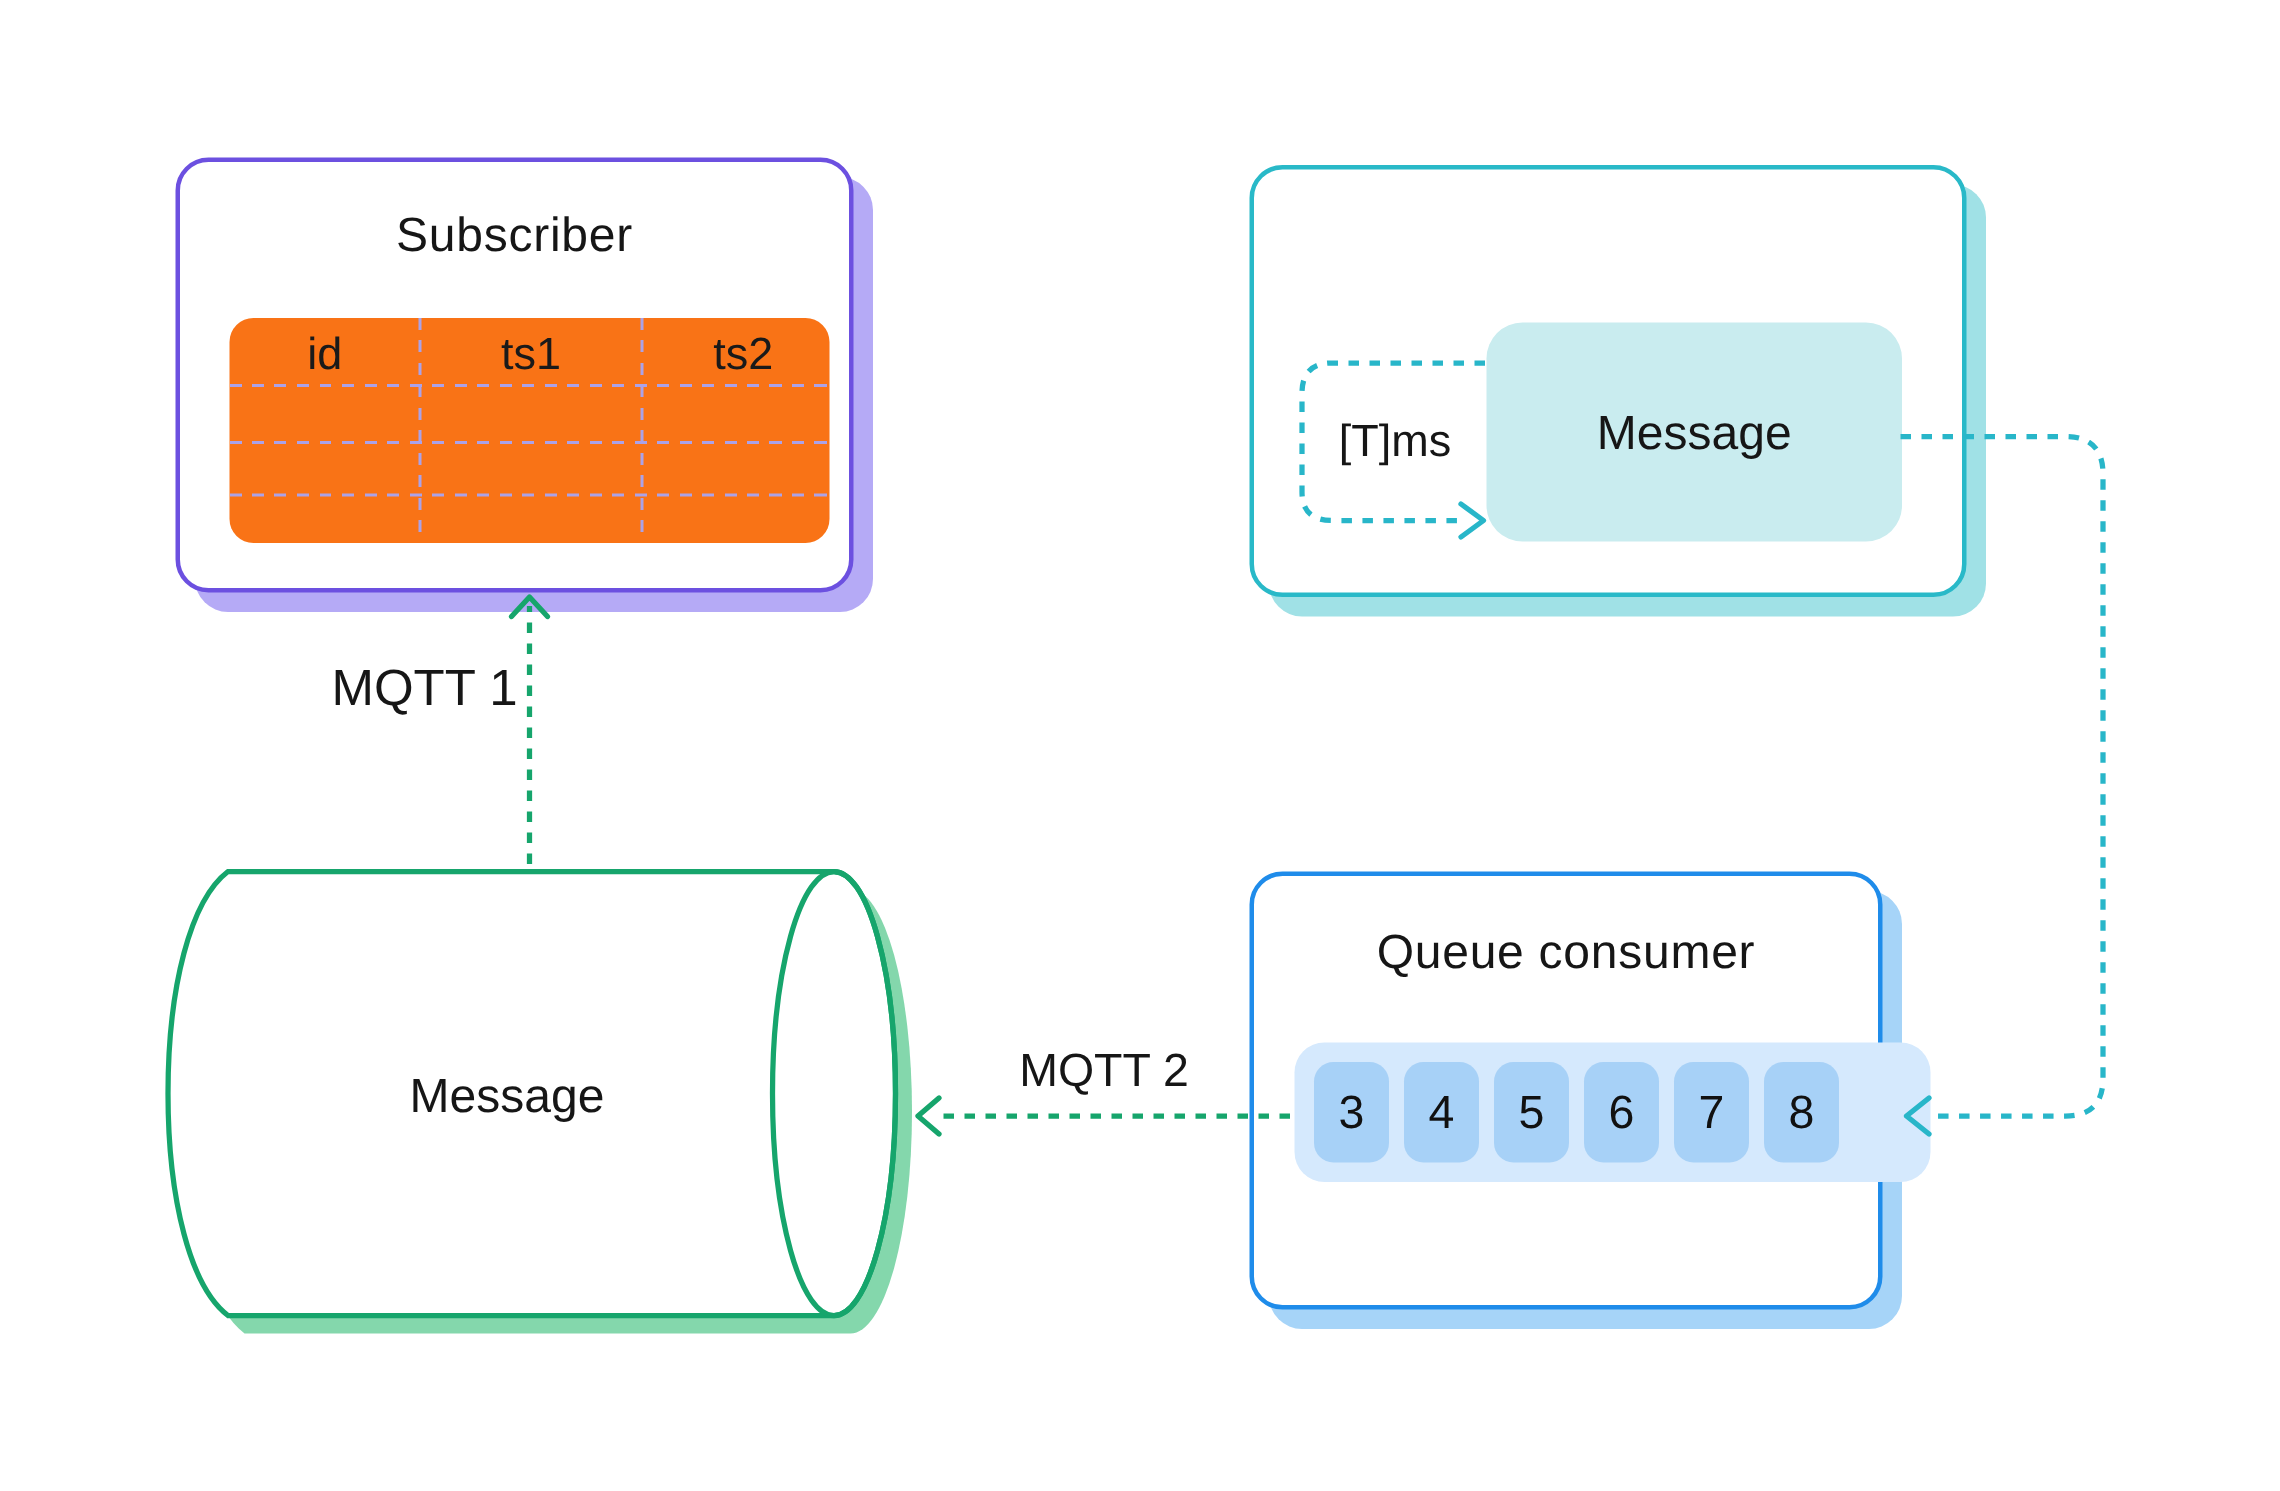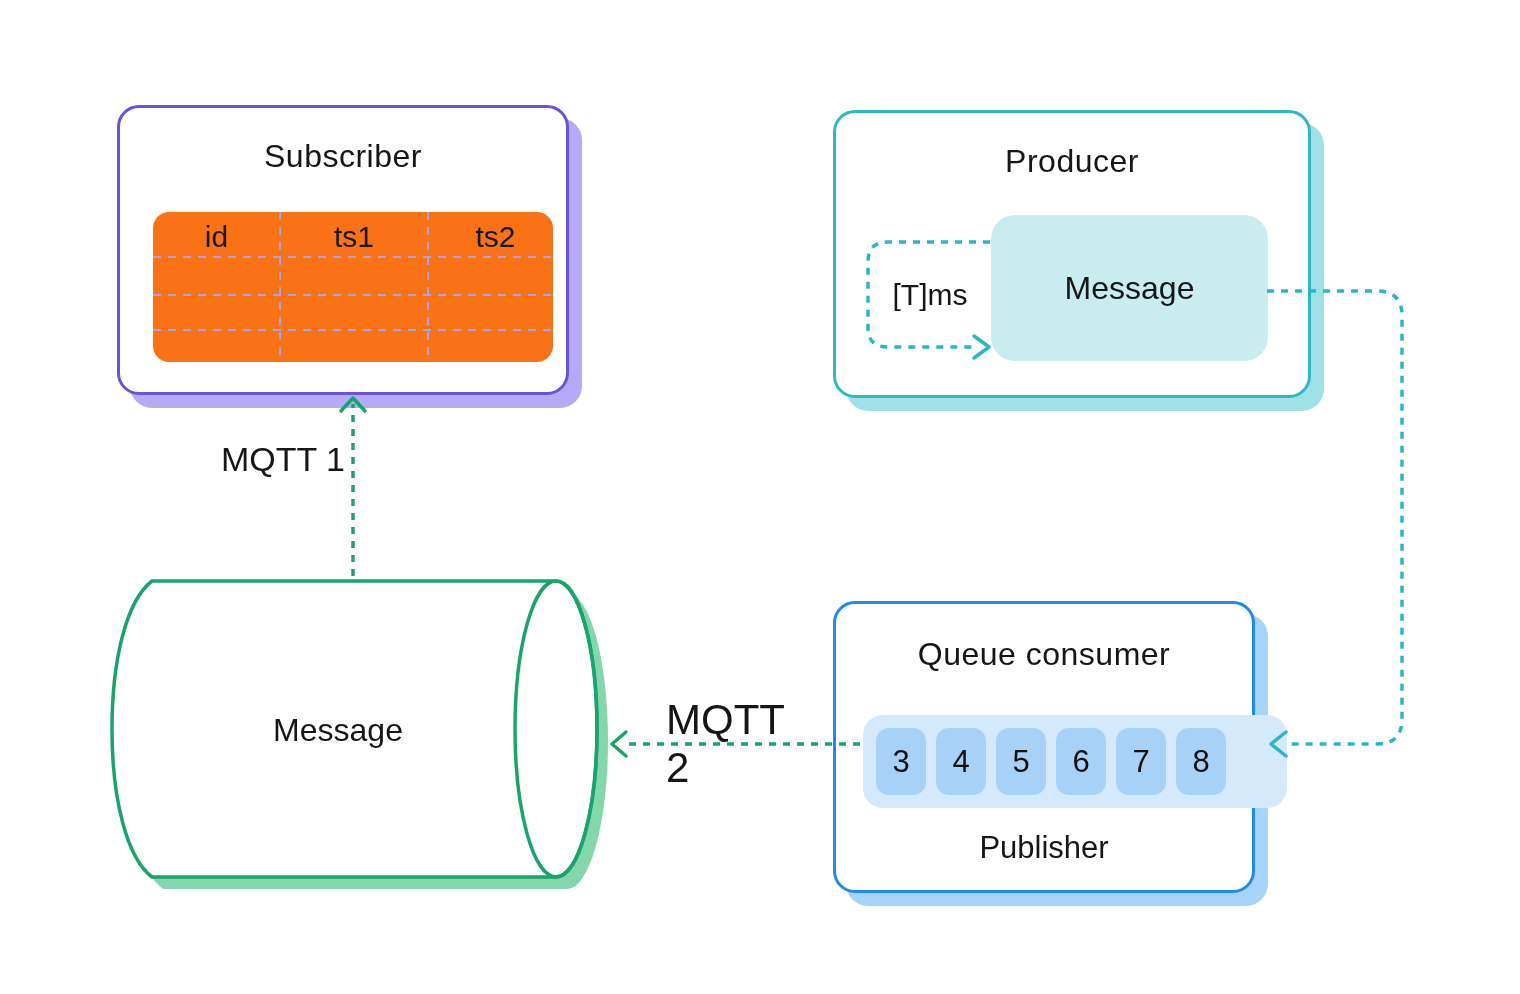--- a/index.html
+++ b/index.html
@@ -17,30 +17,30 @@
   .hline{position:absolute;left:0;right:0;height:2px;
     background:repeating-linear-gradient(90deg,#ABA2E8 0 8px,transparent 8px 15px);}
   .vline{position:absolute;top:0;bottom:0;width:2px;
     background:repeating-linear-gradient(180deg,#ABA2E8 0 8px,transparent 8px 15px);}
   
   .producer{left:833px;top:110px;width:478px;height:288px;border:3px solid #29B9C8;box-shadow:13px 13px 0 0 #A0E1E6;}
   .message-box{position:absolute;left:155px;top:102px;width:277px;height:146px;background:#C9ECEF;border-radius:24px;
     display:flex;align-items:center;justify-content:center;font-size:32px;}
   .tms-label{position:absolute;left:38px;top:165px;width:112px;text-align:center;font-size:30px;}
   
-  .queue{left:833px;top:581px;width:422px;height:292px;border:3px solid #1F8CEA;box-shadow:13px 13px 0 0 #A6D4F8;margin-top:20px;}
+  .queue{left:833px;top:581px;width:422px;height:292px;border:3px solid #1F8CEA;box-shadow:13px 13px 0 0 #A6D4F8;}
   .queue-strip{position:absolute;left:27px;top:111px;width:424px;height:93px;background:#D5E9FD;border-radius:20px;}
   .queue-cells{position:absolute;left:13px;top:13px;display:flex;gap:10px;}
   .queue-cell{width:50px;height:67px;background:#A7D1F7;border-radius:13px;
     display:flex;align-items:center;justify-content:center;font-size:31px;color:#111;}
   .publisher-label{position:absolute;left:0;right:0;top:226px;text-align:center;font-size:31px;}
   
   .broker-label{position:absolute;left:253px;top:712px;width:170px;text-align:center;font-size:32px;}
   .mqtt1-label{position:absolute;left:218px;top:440px;width:130px;text-align:center;font-size:34px;}
-  .mqtt2-label{position:absolute;left:666px;top:696px;width:140px;font-size:42px;}
+  .mqtt2-label{position:absolute;left:666px;top:696px;width:140px;text-align:center;font-size:31px;}
   .overlay{position:absolute;left:0;top:0;width:1520px;height:994px;pointer-events:none;}
 </style>
 </head>
 <body>
 
 <div class="canvas">
 
   <div class="box subscriber">
     <div class="box-title" style="top:30px;">Subscriber</div>
     <div class="sub-table">
@@ -49,40 +49,38 @@
       <div class="sub-col-label col3">ts2</div>
       <div class="hline" style="top:44px;"></div>
       <div class="hline" style="top:82px;"></div>
       <div class="hline" style="top:117px;"></div>
       <div class="vline" style="left:126px;"></div>
       <div class="vline" style="left:274px;"></div>
     </div>
   </div>
 
   <div class="box producer">
-    <div class="box-title" style="top:30px;">Producer</div>
     <div class="tms-label">[T]ms</div>
     <div class="message-box">
       <span>Message</span>
     </div>
   </div>
 
   <div class="box queue">
     <div class="box-title" style="top:32px;">Queue consumer</div>
     <div class="queue-strip">
       <div class="queue-cells">
         <div class="queue-cell">3</div>
         <div class="queue-cell">4</div>
         <div class="queue-cell">5</div>
         <div class="queue-cell">6</div>
         <div class="queue-cell">7</div>
         <div class="queue-cell">8</div>
       </div>
     </div>
-    <div class="publisher-label">Publisher</div>
   </div>
 
   <svg class="overlay" viewBox="0 0 1520 994">
 
     <path d="M152,581 L556,581 A41,148 0 0 1 556,877 L152,877 C127,858 112,800 112,729 C112,658 127,600 152,581 Z" transform="translate(11,12)" fill="#84D7AC"></path>
 
     <path d="M152,581 L556,581 A41,148 0 0 1 556,877 L152,877 C127,858 112,800 112,729 C112,658 127,600 152,581 Z" fill="#ffffff" stroke="#16A56C" stroke-width="3.5"></path>
     <ellipse cx="556" cy="729" rx="41" ry="148" fill="none" stroke="#16A56C" stroke-width="3.5"></ellipse>
 
     <path d="M353,576 L353,404" fill="none" stroke="#16A56C" stroke-width="3.5" stroke-dasharray="7 7"></path>

